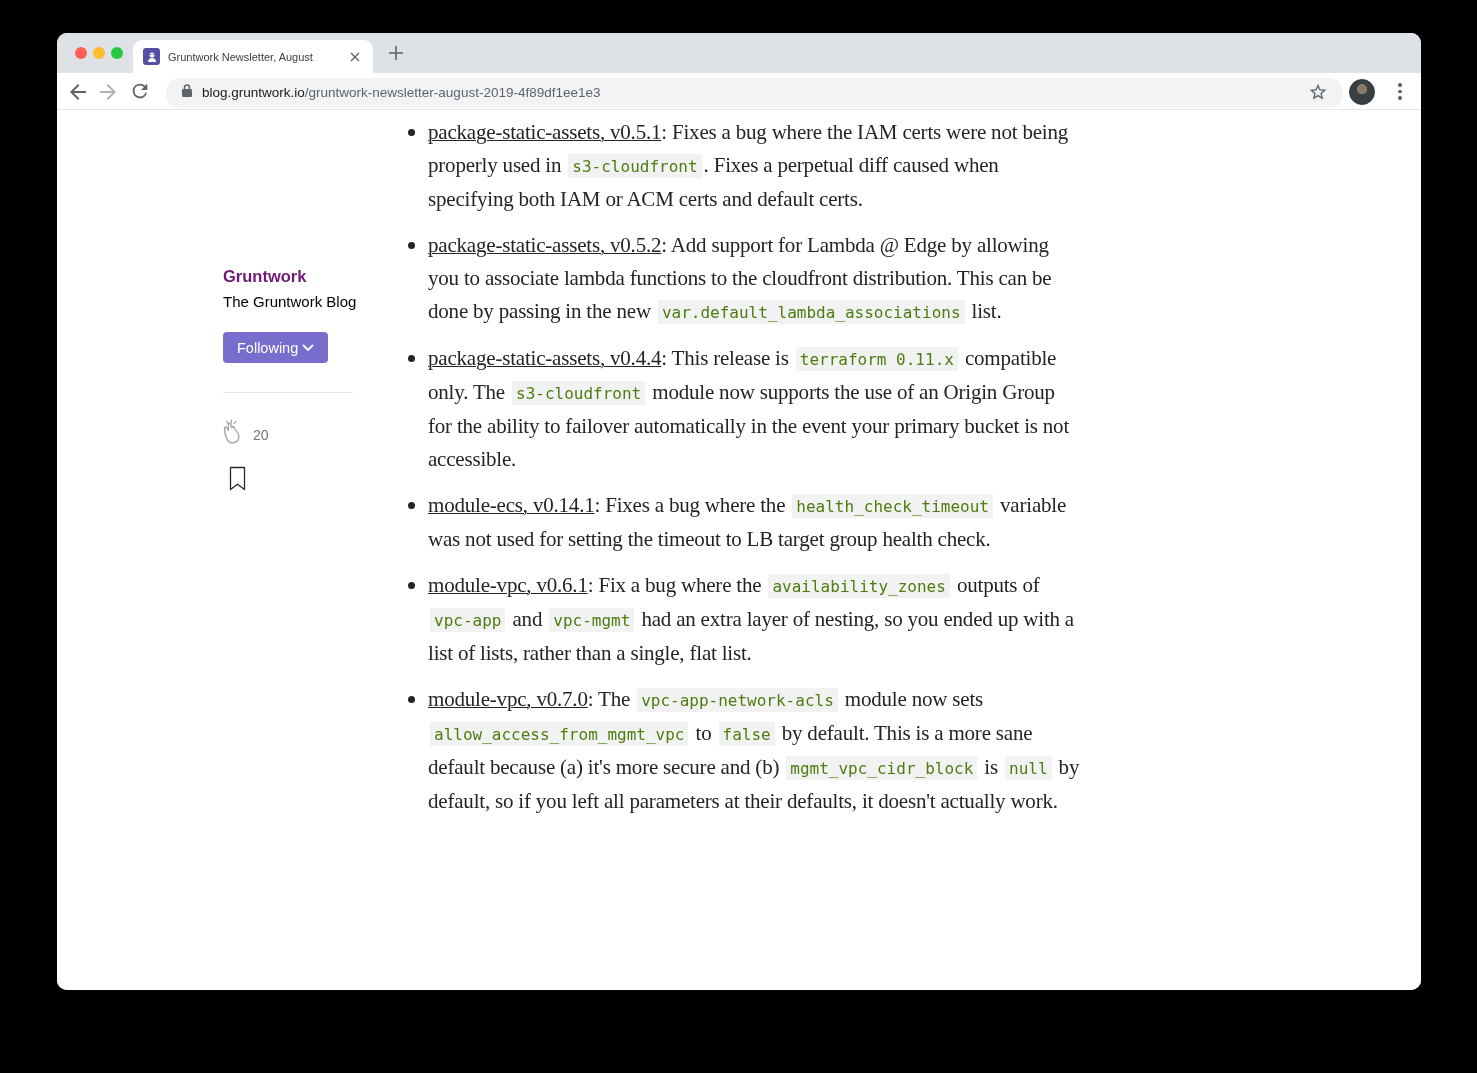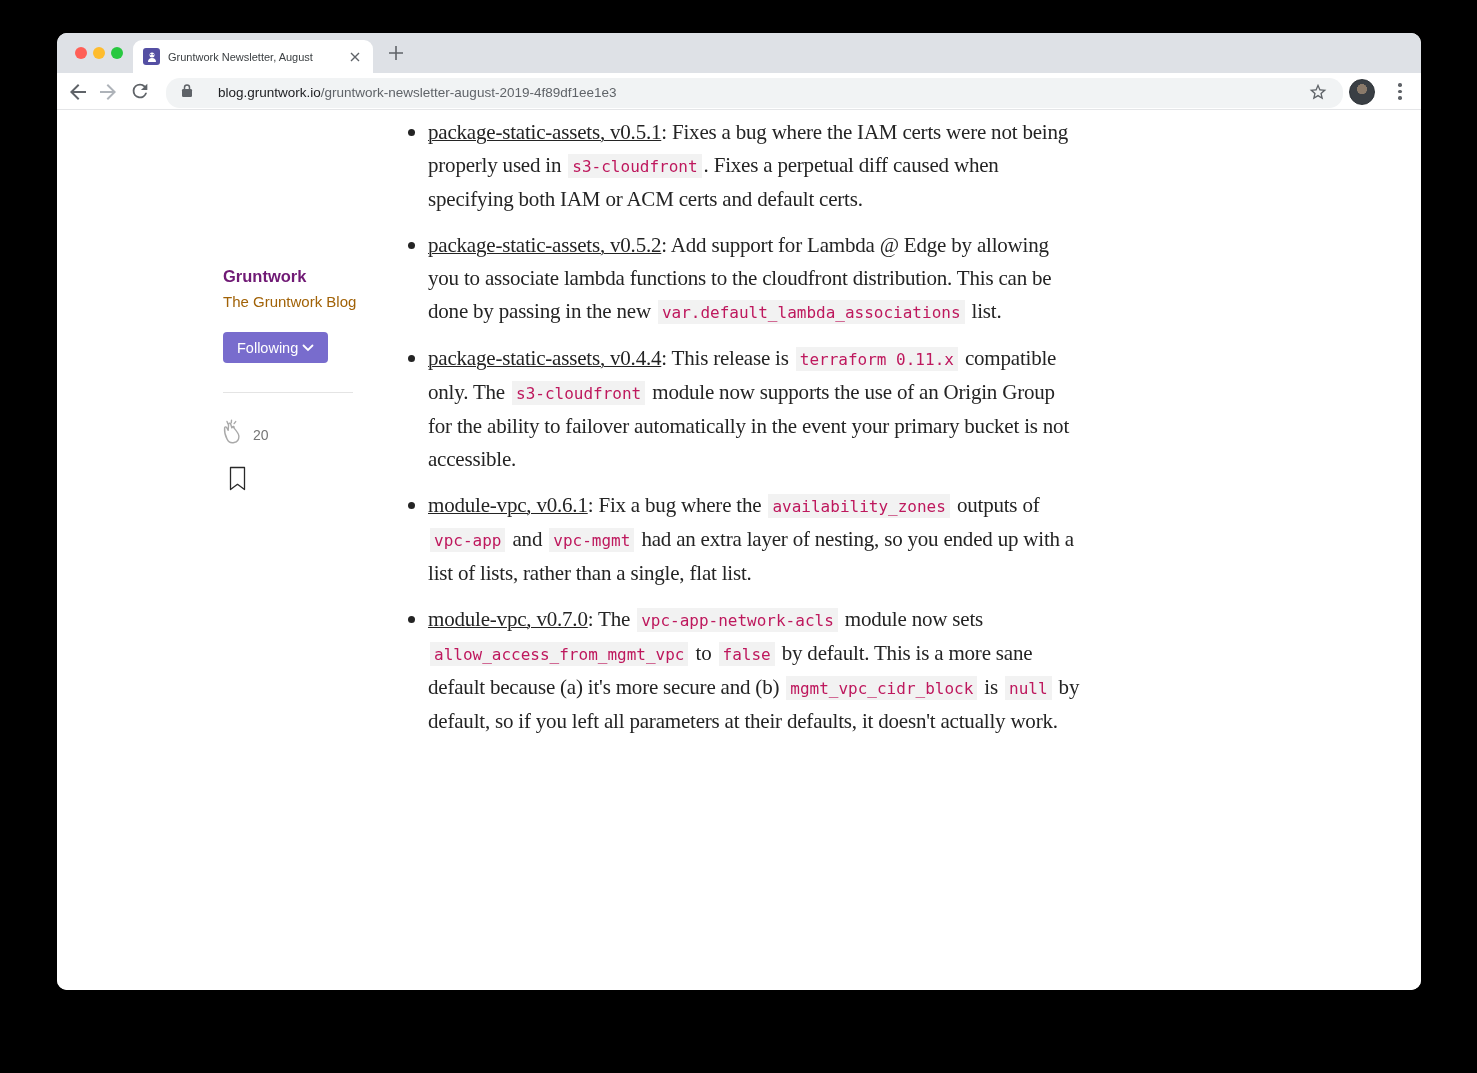--- a/index.html
+++ b/index.html
@@ -23,55 +23,55 @@
                overflow:hidden; width:165px; }
   .tab-close { margin-left:auto; width:16px; height:16px; display:flex; align-items:center;
                justify-content:center; cursor:pointer; }
   .newtab { position:absolute; left:330px; top:11px; width:18px; height:18px; }
 
   
   .toolbar { position:absolute; top:40px; left:0; right:0; height:37px; background:#fff;
              border-bottom:1px solid #e4e5e7; }
   .navbtn { position:absolute; top:46.5px; width:24px; height:24px; }
   .omnibox { position:absolute; left:109px; top:44.5px; width:1177px; height:30px;
-             background:#f1f3f4; border-radius:14px; display:flex; align-items:center;gap:16px; }
+             background:#f1f3f4; border-radius:14px; display:flex; align-items:center; }
   .lock { margin-left:15px; flex:0 0 auto; }
   .url { margin-left:9px; font-size:13.5px; white-space:nowrap; overflow:hidden; }
   .url .domain { color:#202124; }
   .url .path { color:#5f6368; }
   .star { position:absolute; right:15px; top:4px; width:20px; height:20px; }
   .avatar { position:absolute; left:1292px; top:45.5px; width:26px; height:26px; border-radius:50%;
             background:radial-gradient(circle at 50% 38%, #8a7a6a 0 26%, #3a3f44 27% 100%);
             border:1px solid #2c3136; }
   .dots { position:absolute; left:1337px; top:46.5px; width:12px; height:24px; display:flex;
           flex-direction:column; align-items:center; justify-content:center; gap:3px; }
   .dots i { width:3.5px; height:3.5px; border-radius:50%; background:#5f6368; }
 
   
   .content { position:absolute; top:78px; left:0; right:0; bottom:0; background:#fff; overflow:hidden; }
 
   .pub-name { position:absolute; left:166px; top:156px; font-size:16.5px; font-weight:bold; color:#701a75; }
-  .pub-tagline { position:absolute; left:166px; top:182px; font-size:15px; color:#a16207; }
+  .pub-tagline { position:absolute; left:166px; top:182px; font-size:15px; color:#000000; }
   .follow-btn { position:absolute; left:166px; top:221px; height:31px; padding:0 14px;
                 background:#786ccd; border:none; border-radius:4px; color:#fff; font-size:14.5px;
                 font-family:"Liberation Sans", sans-serif; display:flex; align-items:center; gap:4px; cursor:pointer;justify-content:center; }
   .divider { position:absolute; left:166px; top:281px; width:130px; height:1px; background:#e4e4e4; }
   .clap-btn { position:absolute; left:161px; top:305px; width:32px; height:32px; background:none; border:none; cursor:pointer; }
   .clap-count { position:absolute; left:196px; top:316px; font-size:14px; color:#757575; }
   .bookmark-btn { position:absolute; left:170px; top:355px; width:20px; height:28px; background:none; border:none; cursor:pointer; }
 
   .article-list { position:absolute; left:350px; top:5px; width:676px; list-style:none; }
   .article-list li { position:relative; padding-left:21px; margin-bottom:13px;
                      font-family:"Liberation Serif", serif; font-size:21px; line-height:33px;
                      color:#242424; letter-spacing:-0.2px; }
   .article-list li::before { content:''; position:absolute; left:1px; top:13px; width:7px; height:7px;
                              border-radius:50%; background:#242424; }
   .article-list a { color:#242424; text-decoration:underline; text-decoration-thickness:1px; }
   .article-list code { font-family:"DejaVu Sans Mono","Liberation Mono",monospace; font-size:16px;
-                       background:#f2f2f2; padding:3px 4px 2px; margin:0 2px; color:#be185d;
+                       background:#f2f2f2; padding:3px 4px 2px; margin:0 2px; color:#4d7c0f;
                        letter-spacing:0; }
 </style>
 </head>
 <body>
 
 <div class="window">
 
   <div class="tabstrip">
     <span class="traffic t-close"></span>
     <span class="traffic t-min"></span>
@@ -166,17 +166,18 @@
     <button class="bookmark-btn">
       <svg width="17" height="26" viewBox="0 0 17 26" fill="none" stroke="#292929" stroke-width="1.3" stroke-linejoin="round">
         <path d="M1.5 1.5h14v22l-7-5.2-7 5.2z"></path>
       </svg>
     </button>
 
     <ul class="article-list">
         <li><a href="#">package-static-assets, v0.5.1</a><span>: Fixes a bug where the IAM certs were not being properly used in </span><code>s3-cloudfront</code><span>. Fixes a perpetual diff caused when specifying both IAM or ACM certs and default certs.</span></li>
         <li><a href="#">package-static-assets, v0.5.2</a><span>: Add support for Lambda @ Edge by allowing you to associate lambda functions to the cloudfront distribution. This can be done by passing in the new </span><code>var.default_lambda_associations</code><span> list.</span></li>
         <li><a href="#">package-static-assets, v0.4.4</a><span>: This release is </span><code>terraform 0.11.x</code><span> compatible only. The </span><code>s3-cloudfront</code><span> module now supports the use of an Origin Group for the ability to failover automatically in the event your primary bucket is not accessible.</span></li>
+        <li><a href="#">module-ecs, v0.14.1</a><span>: Fixes a bug where the </span><code>health_check_timeout</code><span> variable was not used for setting the timeout to LB target group health check.</span></li>
         <li><a href="#">module-vpc, v0.6.1</a><span>: Fix a bug where the </span><code>availability_zones</code><span> outputs of </span><code>vpc-app</code><span> and </span><code>vpc-mgmt</code><span> had an extra layer of nesting, so you ended up with a list of lists, rather than a single, flat list.</span></li>
         <li><a href="#">module-vpc, v0.7.0</a><span>: The </span><code>vpc-app-network-acls</code><span> module now sets </span><code>allow_access_from_mgmt_vpc</code><span> to </span><code>false</code><span> by default. This is a more sane default because (a) it's more secure and (b) </span><code>mgmt_vpc_cidr_block</code><span> is </span><code>null</code><span> by default, so if you left all parameters at their defaults, it doesn't actually work.</span></li>
       </ul>
   </div>
 </div>
 
 </body></html>

